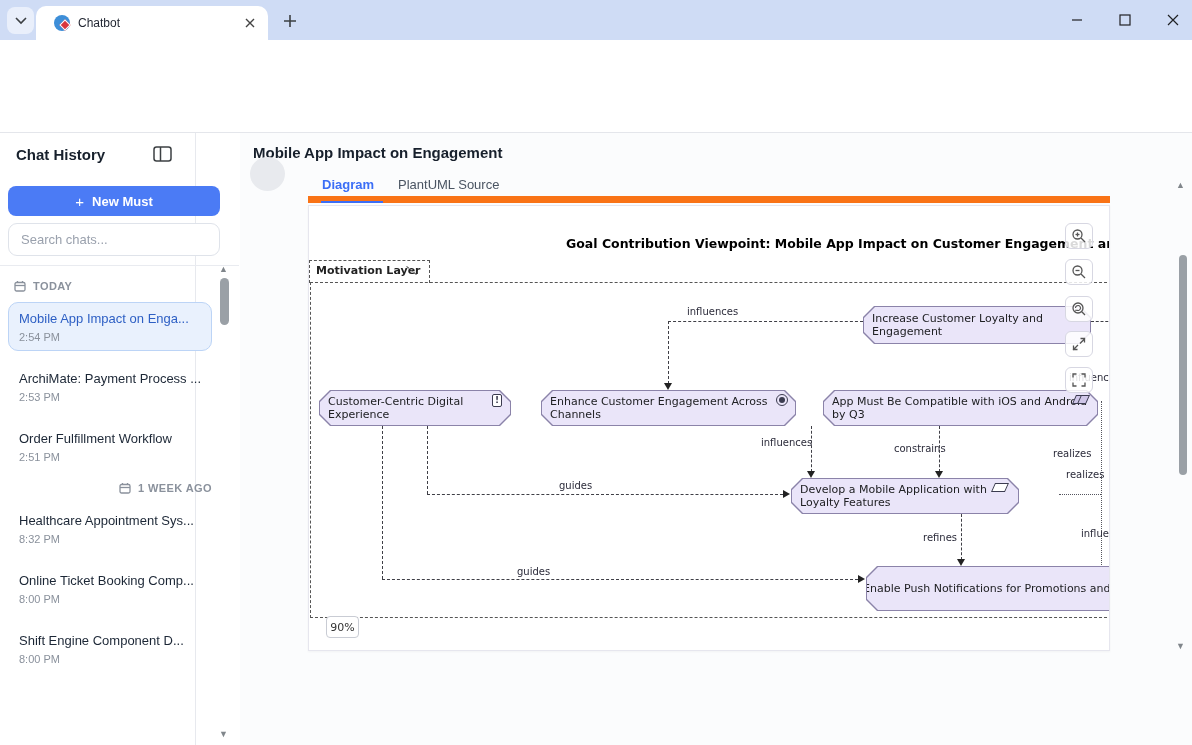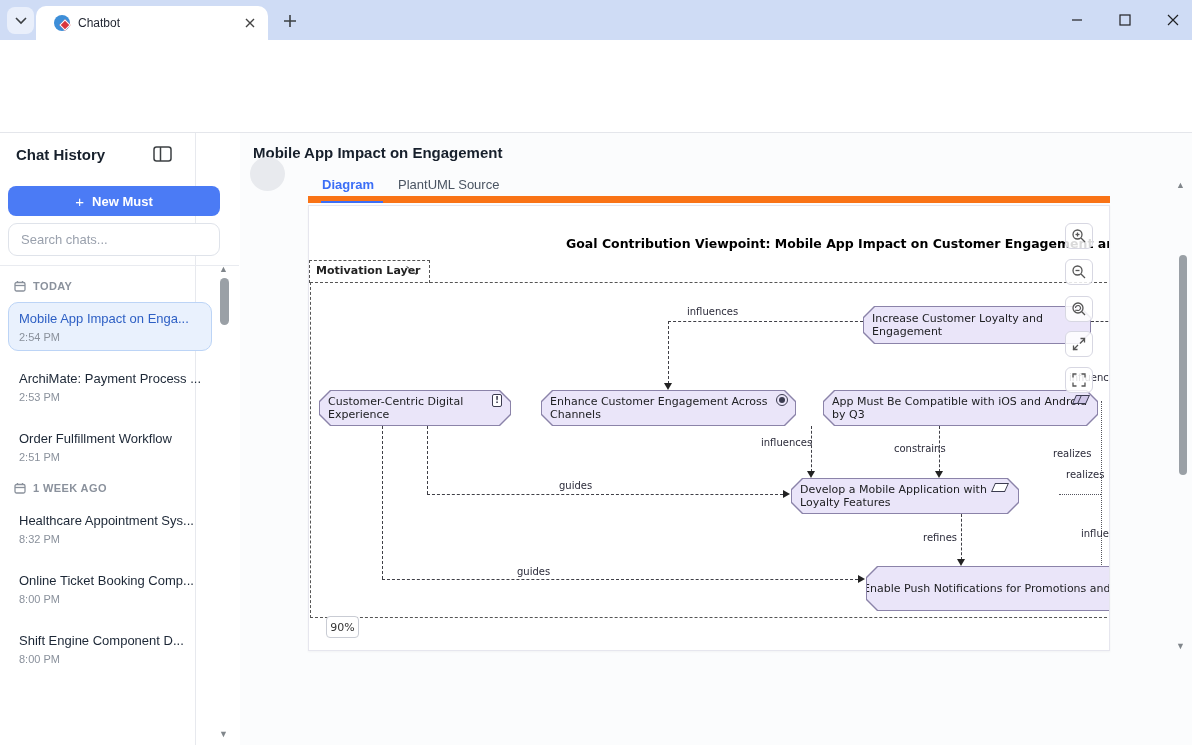--- a/index.html
+++ b/index.html
@@ -55,21 +55,21 @@
   .new-chat { position:absolute; left:8px; top:53px; width:212px; height:30px; border-radius:8px; background:#4b7bf5; color:#fff; font-size:13px; font-weight:bold; display:flex; align-items:center; justify-content:center; gap:8px; border:none; }
   .search-box { position:absolute; left:8px; top:90px; width:212px; height:33px; border-radius:9px; border:1px solid #dfe3ea; padding:0 12px; font-size:13px; color:#a21caf; font-family:"Liberation Sans",sans-serif; outline:none; }
   .search-box::placeholder { color:#9aa1ad; }
   .sb-divider { position:absolute; left:0; top:132px; width:239px; height:1px; background:#e9ebf0; }
   .chatlist { position:absolute; left:0; top:135px; width:216px; height:477px; overflow:hidden; padding:8px 4px 0 8px; }
   .group-hdr { display:flex; align-items:center; gap:7px; color:#8a919c; font-size:11px; font-weight:bold; letter-spacing:.4px; margin:4px 0 10px 6px; }
   .chat-item { border-radius:10px; padding:7px 10px; margin-bottom:11px; border:1px solid transparent; }
   .chat-item.selected { background:#e9f1fd; border-color:#bcd4f6; }
   .ci-title { font-size:13px; color:#1c2736; line-height:17px; white-space:nowrap; overflow:hidden; }
   .ci-time { font-size:11px; color:#8a919c; margin-top:4px; }
-  .g2 { margin-top:0; }
+  .g2 { margin-top:0;justify-content:flex-end; }
   .sb-scroll-up { position:absolute; left:219px; top:131px; font-size:9px; color:#80868b; }
   .sb-thumb { position:absolute; left:220px; top:145px; width:9px; height:47px; border-radius:5px; background:#9aa0a6; }
   .sb-scroll-dn { position:absolute; left:219px; top:596px; font-size:9px; color:#80868b; }
 
   
   .main { position:absolute; left:240px; top:133px; width:952px; height:612px; background:#fbfcfd; }
   .page-title { position:absolute; left:13px; top:11px; font-size:15px; font-weight:bold; color:#17202c; }
   .avatar-partial { position:absolute; left:10px; top:24px; width:35px; height:34px; border-radius:50%; background:#e8eaee; }
   .tabs-row { position:absolute; left:68px; top:44px; width:802px; height:26px; border-bottom:7px solid #f97316; }
   .tab-item { position:absolute; top:0; font-size:13px; }

